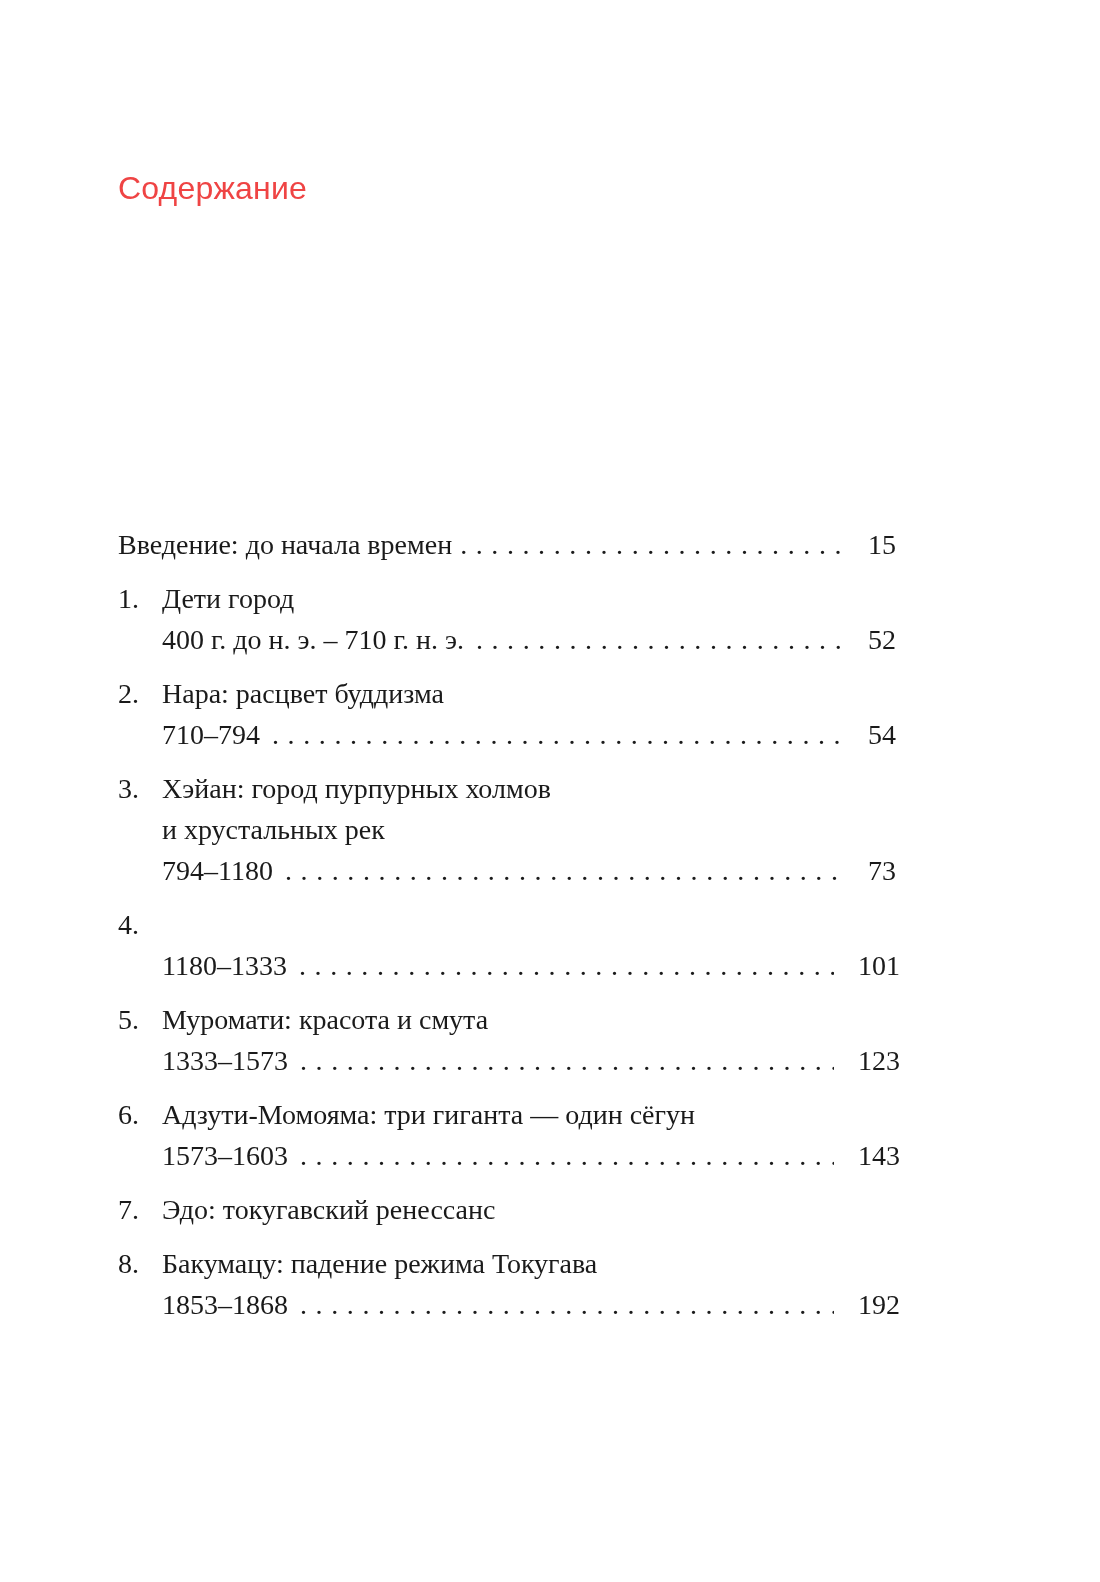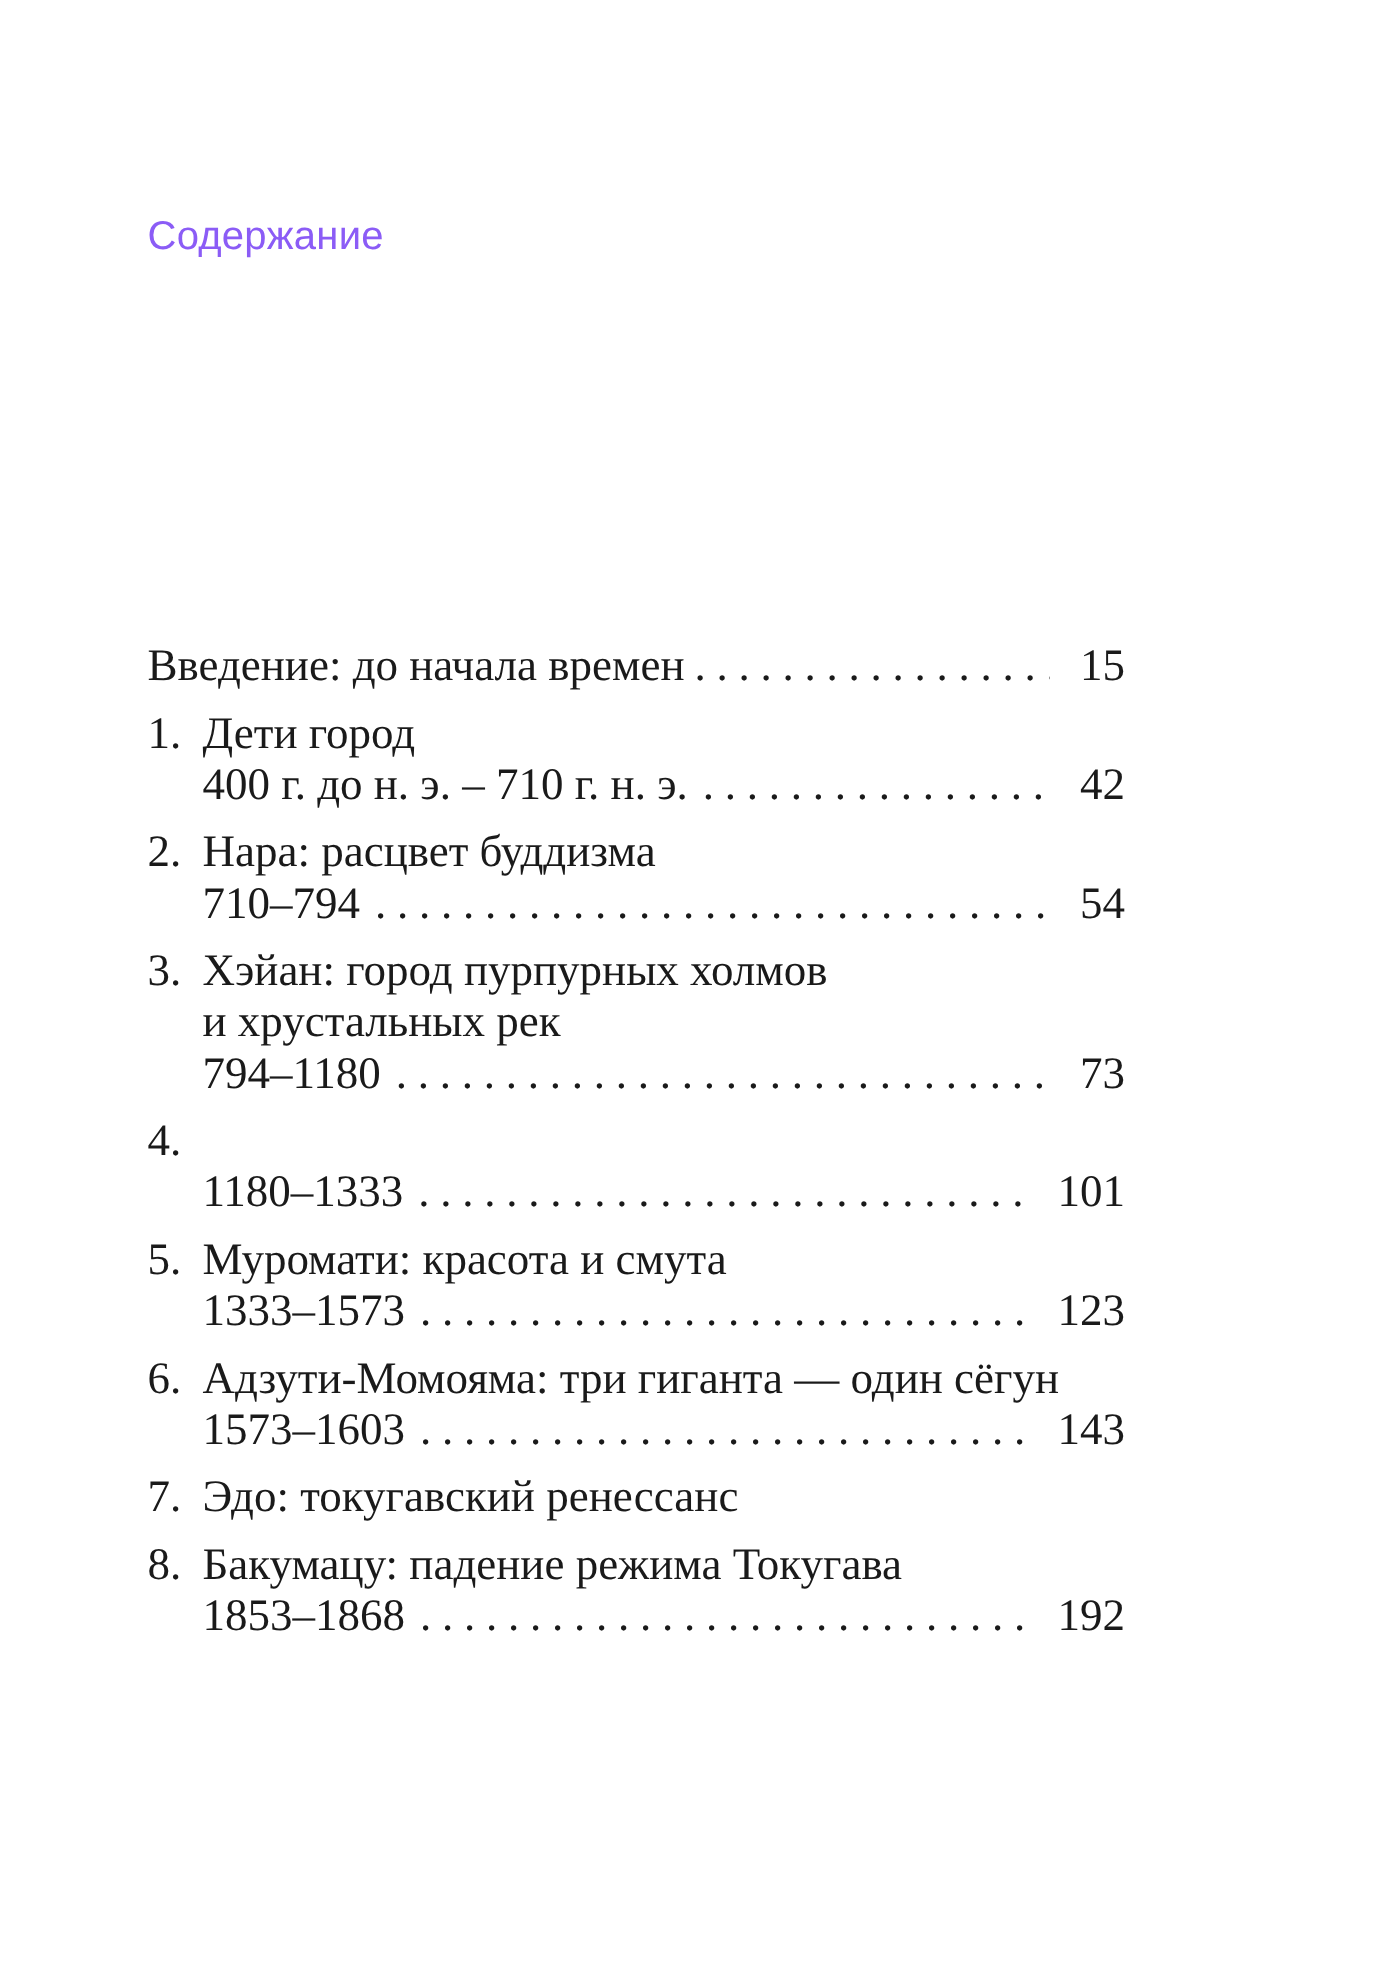--- a/index.html
+++ b/index.html
@@ -1,23 +1,23 @@
 <!DOCTYPE html>
 <html><head>
 <meta charset="utf-8">
 <style>
   html, body { margin: 0; padding: 0; background: #ffffff; }
   body { width: 1100px; height: 1582px; position: relative; overflow: hidden; color: #1a1a1a; }
   .title {
     position: absolute; left: 118px; top: 170px;
     font-family: "Liberation Sans", sans-serif; font-size: 32px; font-weight: 400;
-    letter-spacing: 0.2px; color: #8b5cf6;
+    letter-spacing: 0.2px; color: #ef4444;
   }
-  .toc { position: absolute; left: 118px; top: 512px; width: 782px;
-    font-family: "Liberation Serif", serif; font-size: 36px; color: #1a1a1a; }
+  .toc { position: absolute; left: 118px; top: 524px; width: 782px;
+    font-family: "Liberation Serif", serif; font-size: 28px; color: #1a1a1a; }
   .entry { margin-bottom: 13px; }
   .line { display: flex; align-items: baseline; height: 41px; line-height: 41px; white-space: nowrap; }
   .num { width: 44px; flex: 0 0 44px; }
   .indent { width: 44px; flex: 0 0 44px; }
   .text { flex: 0 0 auto; }
   .dates { flex: 0 0 auto; }
   .leader { flex: 1 1 auto; overflow: hidden; margin: 0 24px 0 12px; letter-spacing: 8.6px; color: #1a1a1a; }
   .leader::before { content: "..........................................................................................................."; }
   .page { flex: 0 0 auto; text-align: center; min-width: 36px; }
   .intro .leader { margin-left: 8px; }
@@ -39,21 +39,21 @@
 
   <div class="entry">
     <div class="line">
       <span class="num">1.</span>
       <span class="text">Дети город</span>
     </div>
     <div class="line">
       <span class="indent"></span>
       <span class="dates">400 г. до н. э. – 710 г. н. э.</span>
       <span class="leader"></span>
-      <span class="page">42</span>
+      <span class="page">52</span>
     </div>
   </div>
 
   <div class="entry">
     <div class="line">
       <span class="num">2.</span>
       <span class="text">Нара: расцвет буддизма</span>
     </div>
     <div class="line">
       <span class="indent"></span>

